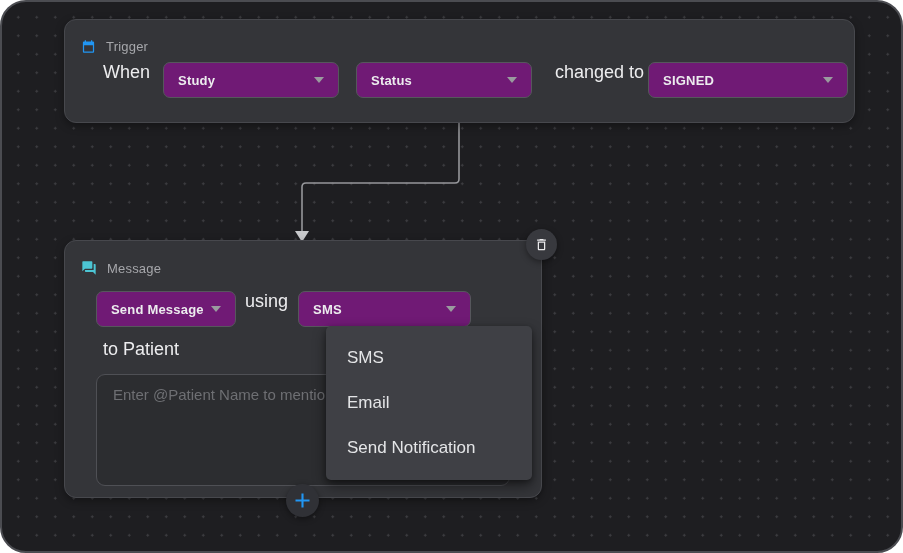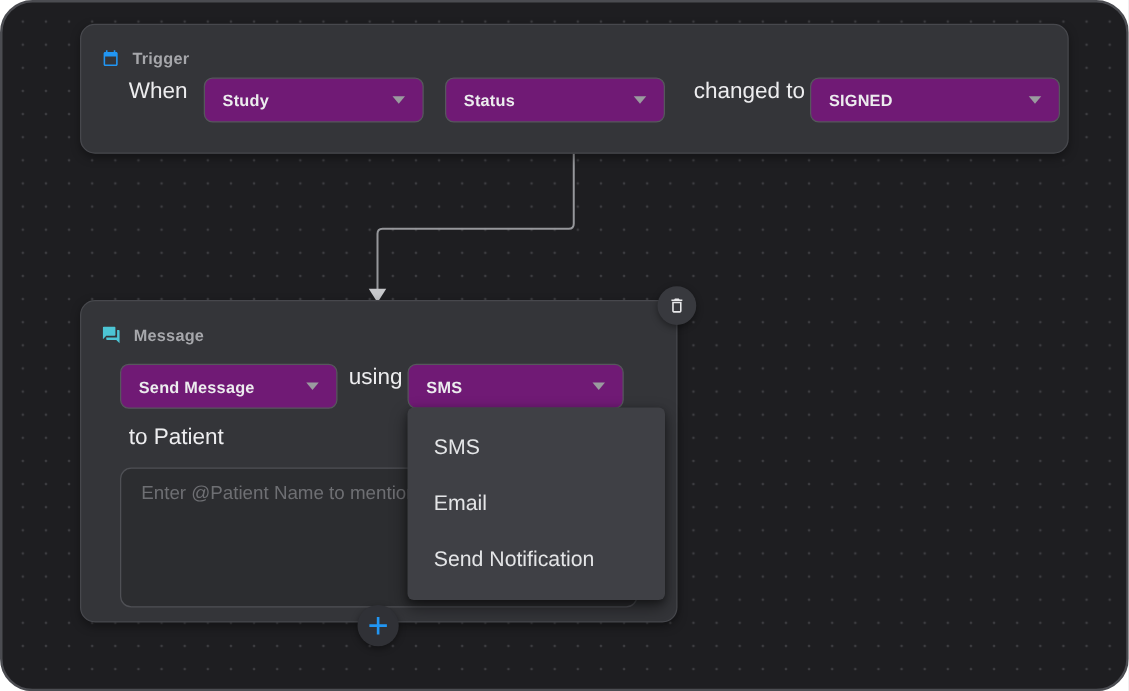--- a/index.html
+++ b/index.html
@@ -30,21 +30,21 @@
     box-shadow:0 3px 8px rgba(0,0,0,.35);
     z-index:2;
   }
   .trigger-card { left:62px; top:17px;  width:791px; height:104px; }
   .action-card  { left:62px; top:238px; width:478px; height:258px; }
 
   .card-header {
     position:absolute; left:16px; top:19px;
     display:flex; align-items:center; gap:10px;
   }
-  .card-header .title { font-size:13px; color:#a6a7ab; letter-spacing:.2px;font-weight:bold; }
+  .card-header .title { font-size:13px; color:#a6a7ab; letter-spacing:.2px; }
 
   .row { position:absolute; display:flex; align-items:flex-start; height:37px; }
   .trigger-row { left:38px; top:42px; }
   .action-row  { left:31px; top:50px; }
 
   .big-text { font-size:18px; color:#ededef; }
 
   
   .dropdown {
     height:36px;
@@ -152,26 +152,26 @@
 
     <section class="card action-card">
       <div class="card-header">
         <svg width="16" height="16" viewBox="0 0 24 24">
           <path fill="#4cc5d4" d="M21 6h-2v9H6v2c0 .55.45 1 1 1h11l4 4V7c0-.55-.45-1-1-1zM17 12V3c0-.55-.45-1-1-1H3c-.55 0-1 .45-1 1v14l4-4h10c.55 0 1-.45 1-1z"></path>
         </svg>
         <span class="title">Message</span>
       </div>
 
       <div class="row action-row">
-        <div class="dropdown" style="width:174px; margin-right:9px">
+        <div class="dropdown" style="width:140px; margin-right:9px">
           <span class="dd-label">Send Message</span>
           <span class="chevron"></span>
         </div>
 
-        <span class="big-text" style="margin-right:4px">using</span>
+        <span class="big-text" style="margin-right:10px">using</span>
 
         <div class="dropdown" style="width:173px">
           <span class="dd-label">SMS</span>
           <span class="chevron"></span>
         </div>
       </div>
 
       <span class="big-text recipient">to Patient</span>
 
       <textarea class="msg-box" placeholder="Enter @Patient Name to mention" style=""></textarea>

